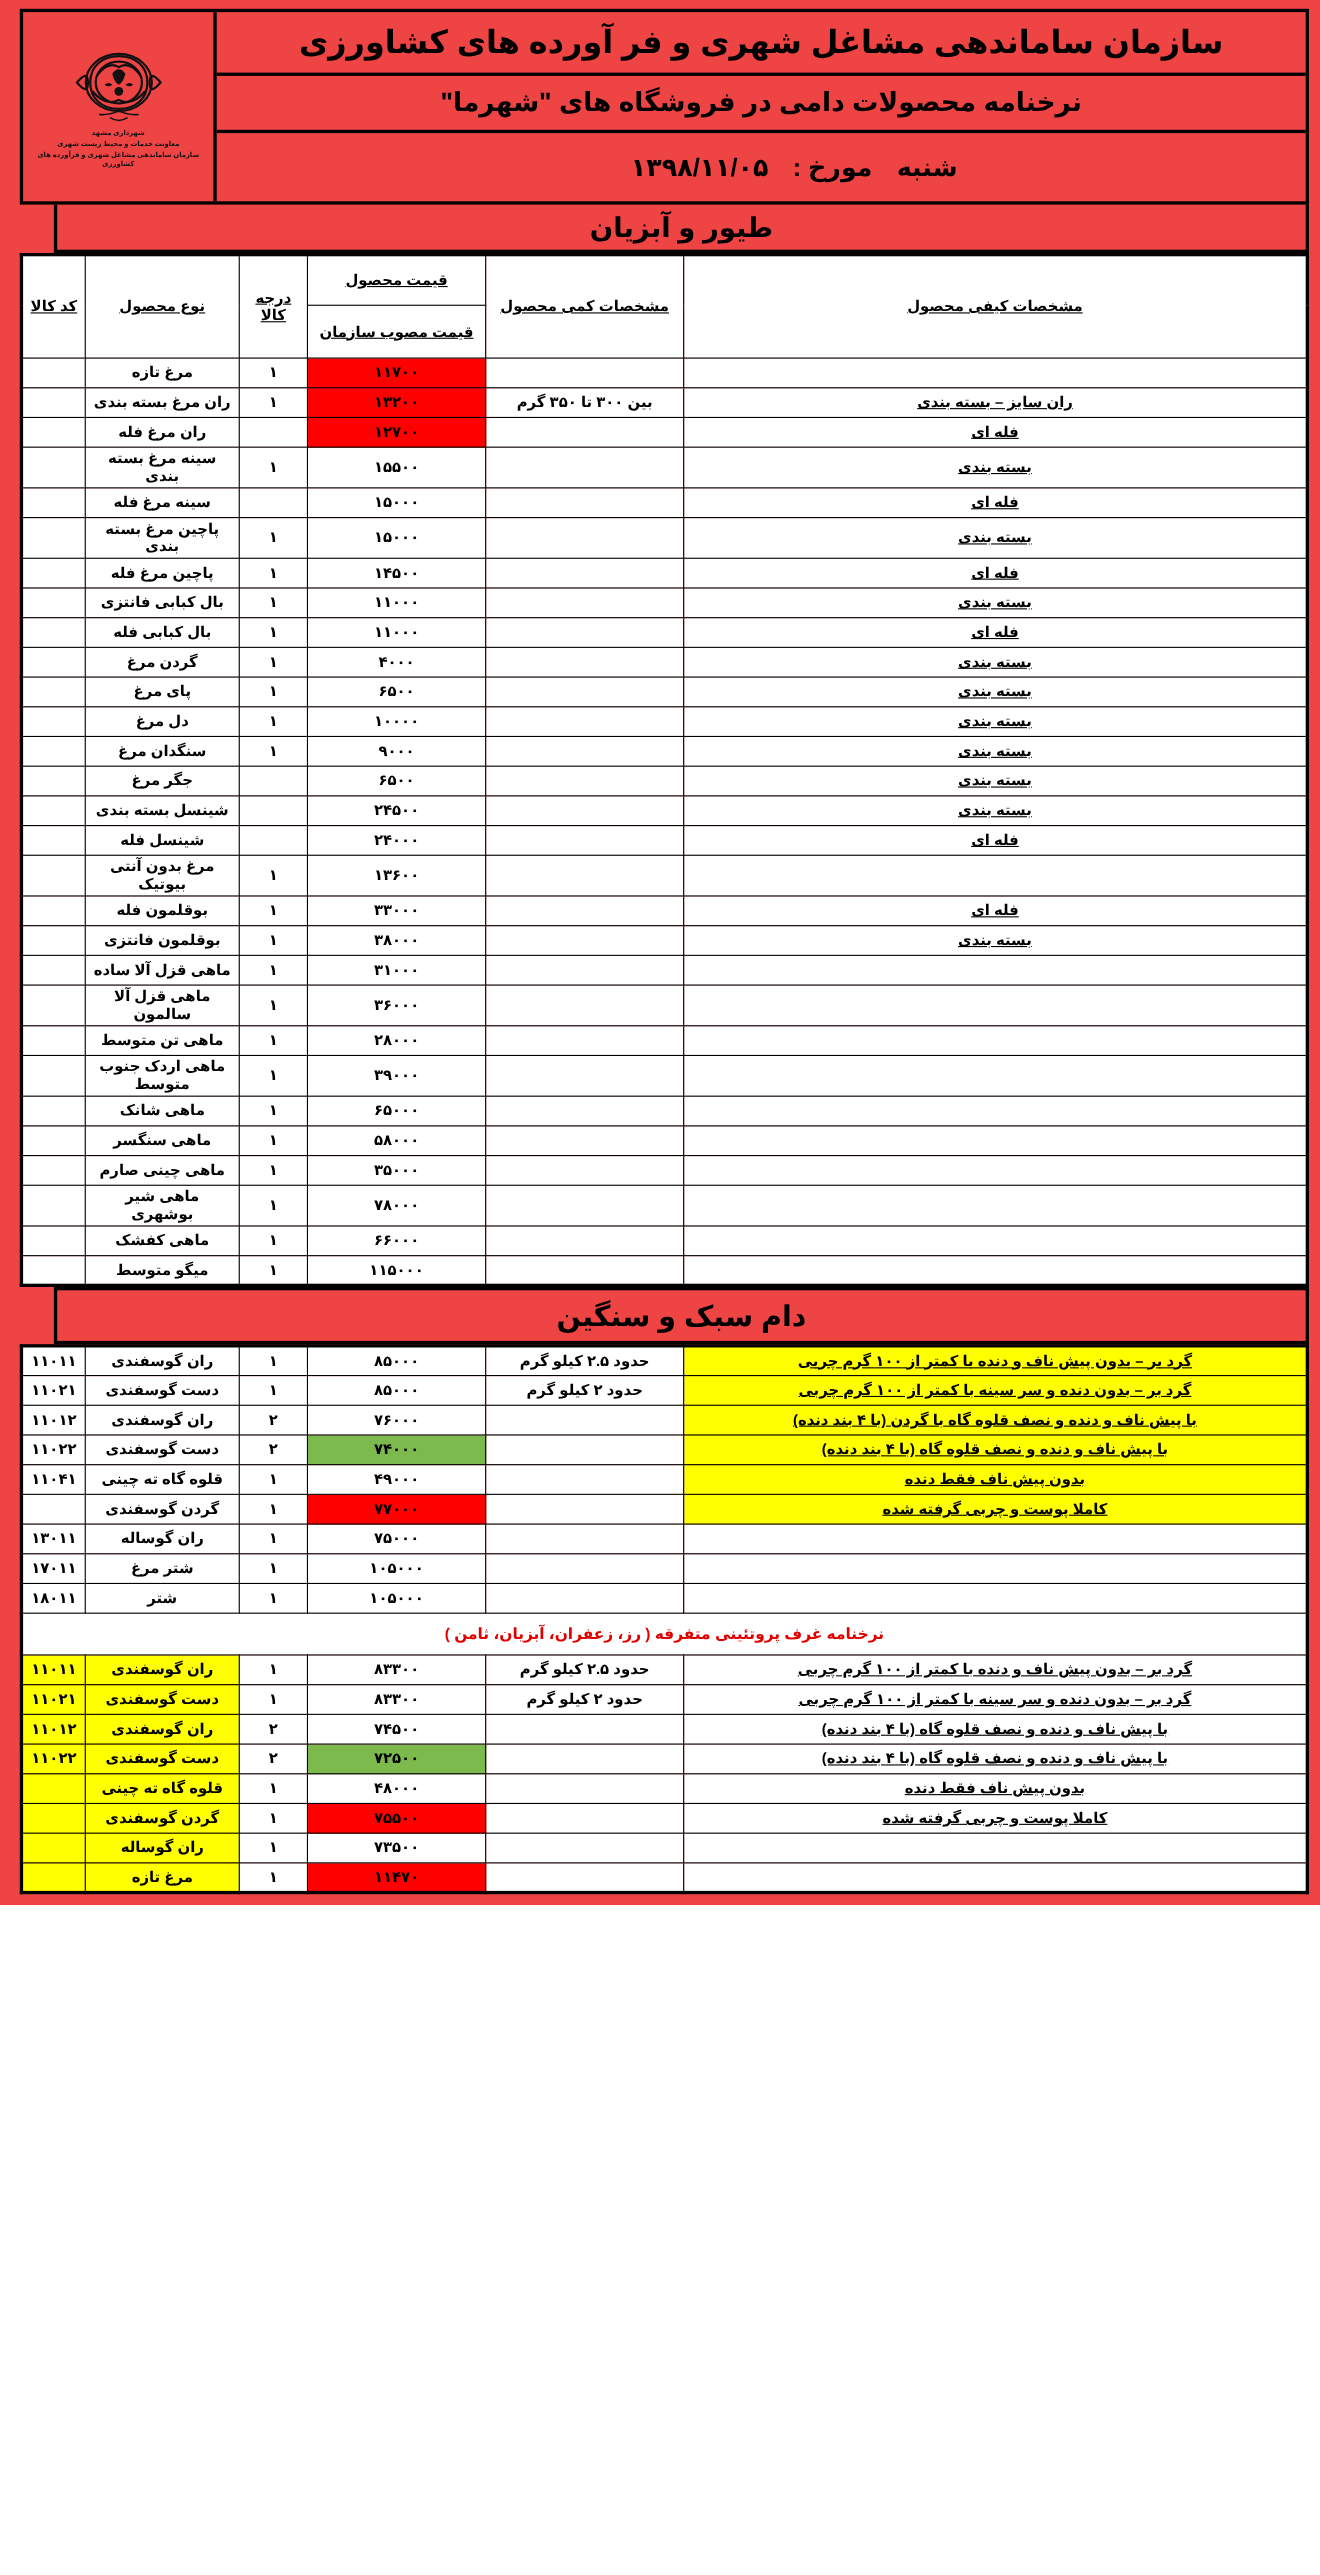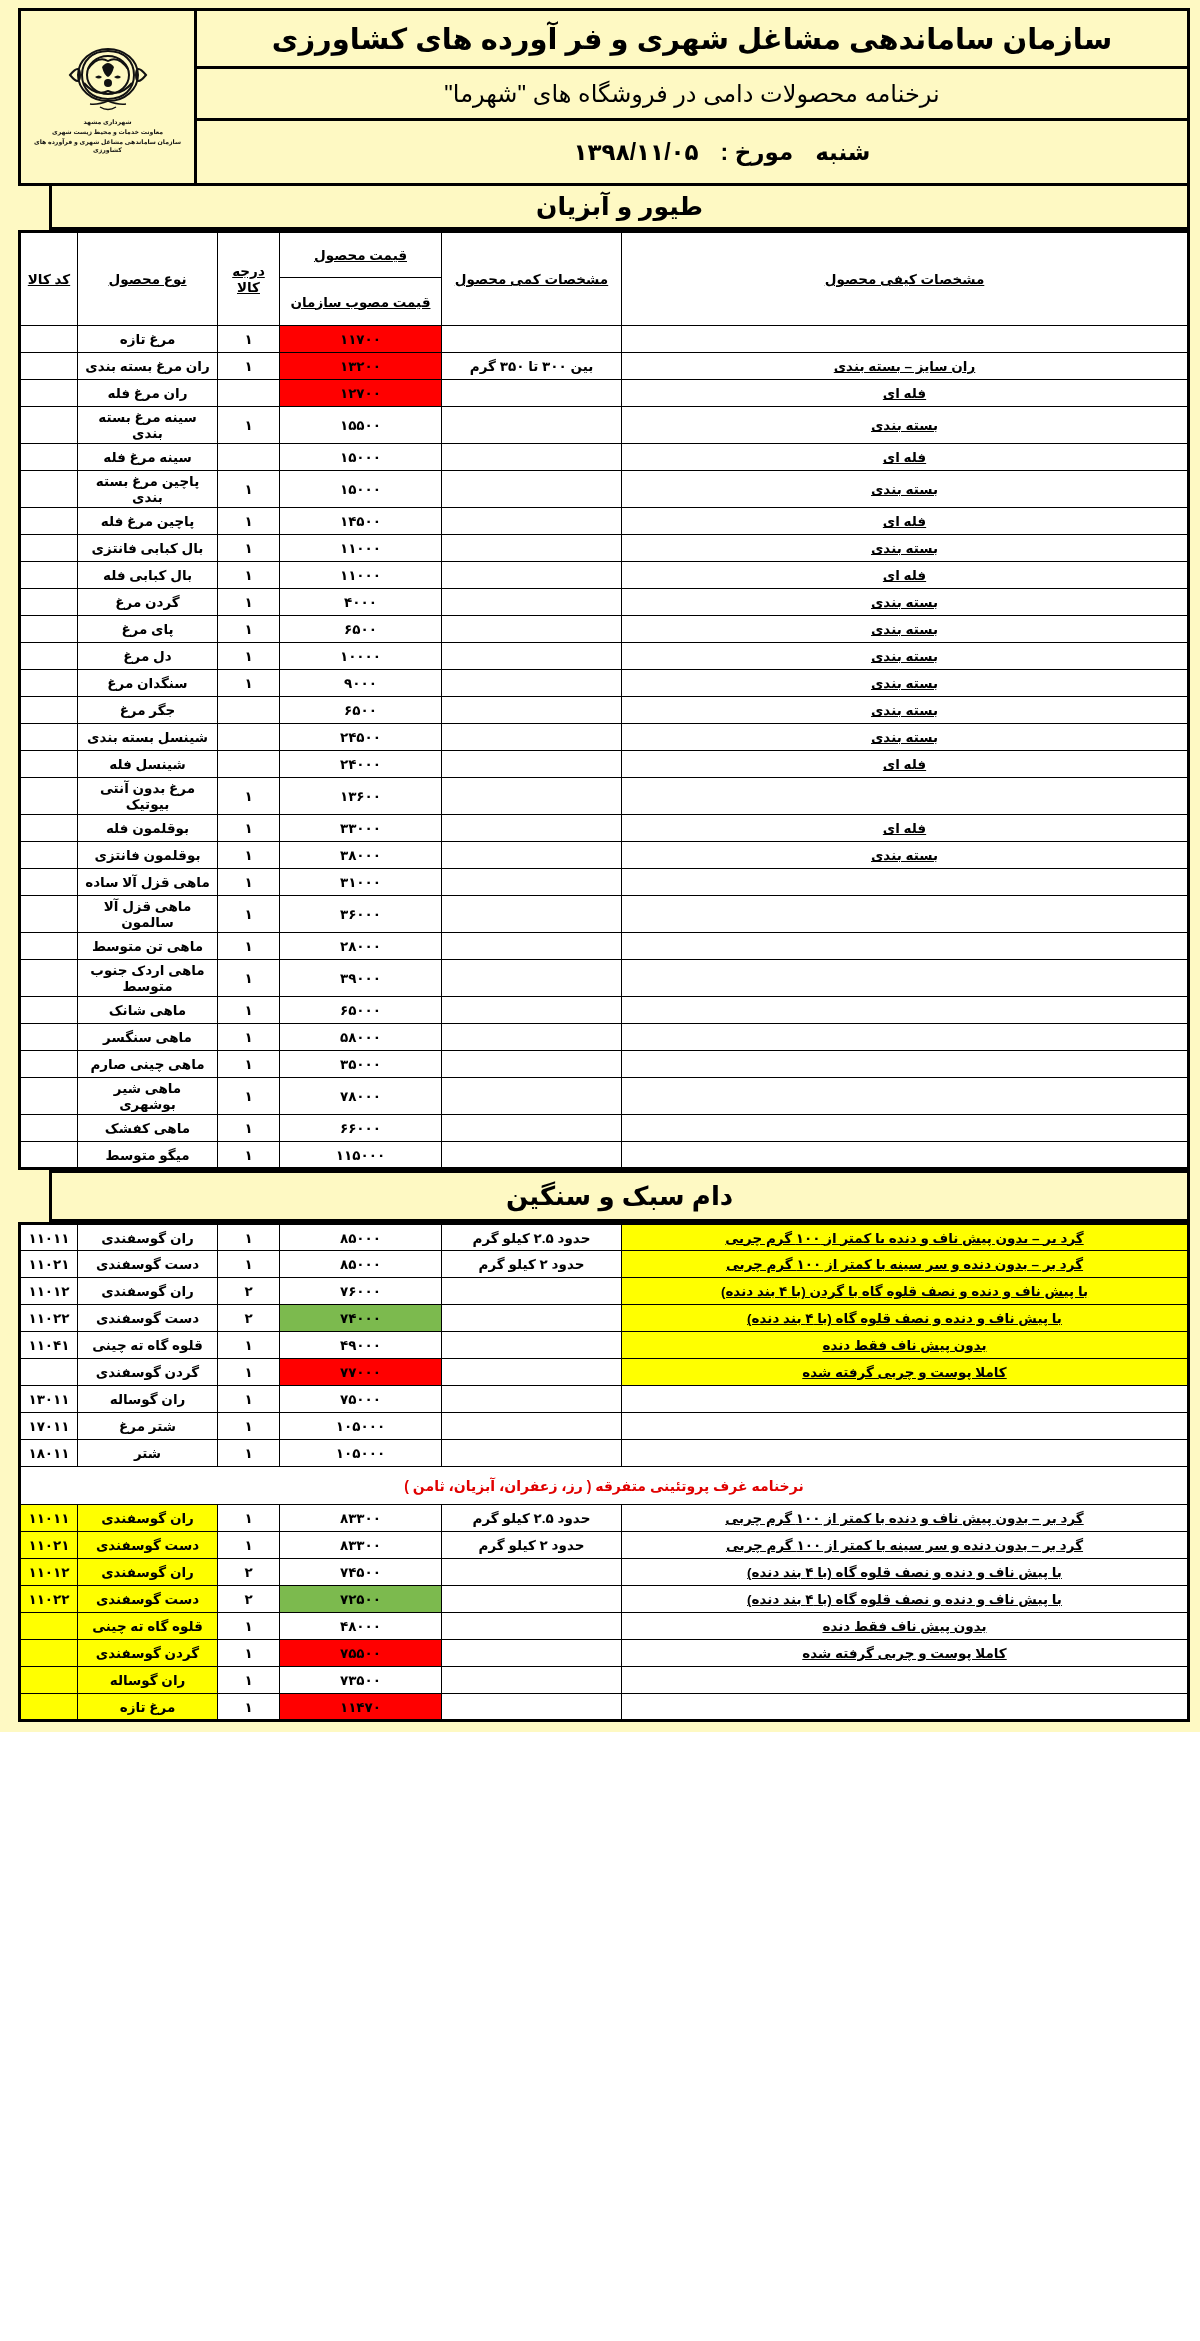--- a/index.html
+++ b/index.html
@@ -9,21 +9,21 @@
   }
   body {
     font-family: "Liberation Sans", "DejaVu Sans", sans-serif;
     width: 1200px;
     direction: rtl;
   }
   .page {
     width: 1200px;
     box-sizing: border-box;
     padding: 8px 10px 10px 18px;
-    background: #fef9c3;
+    background: #ef4444;
   }
 
   
   .masthead {
     display: flex;
     flex-direction: row;
     width: 100%;
     border: 3px solid #000;
     box-sizing: border-box;
   }
@@ -42,21 +42,21 @@
   .mh-row:last-child { border-bottom: none; }
   .mh-title1 {
     height: 58px;
     font-size: 29px;
     font-weight: bold;
     letter-spacing: -0.4px;
   }
   .mh-title2 {
     height: 52px;
     font-size: 24px;
-    font-weight: normal;
+    font-weight: bold;
   }
   .mh-date {
     height: 62px;
     font-size: 23px;
     font-weight: bold;
     justify-content: center;
   }
   .mh-date .dparts {
     display: flex;
     flex-direction: row;

